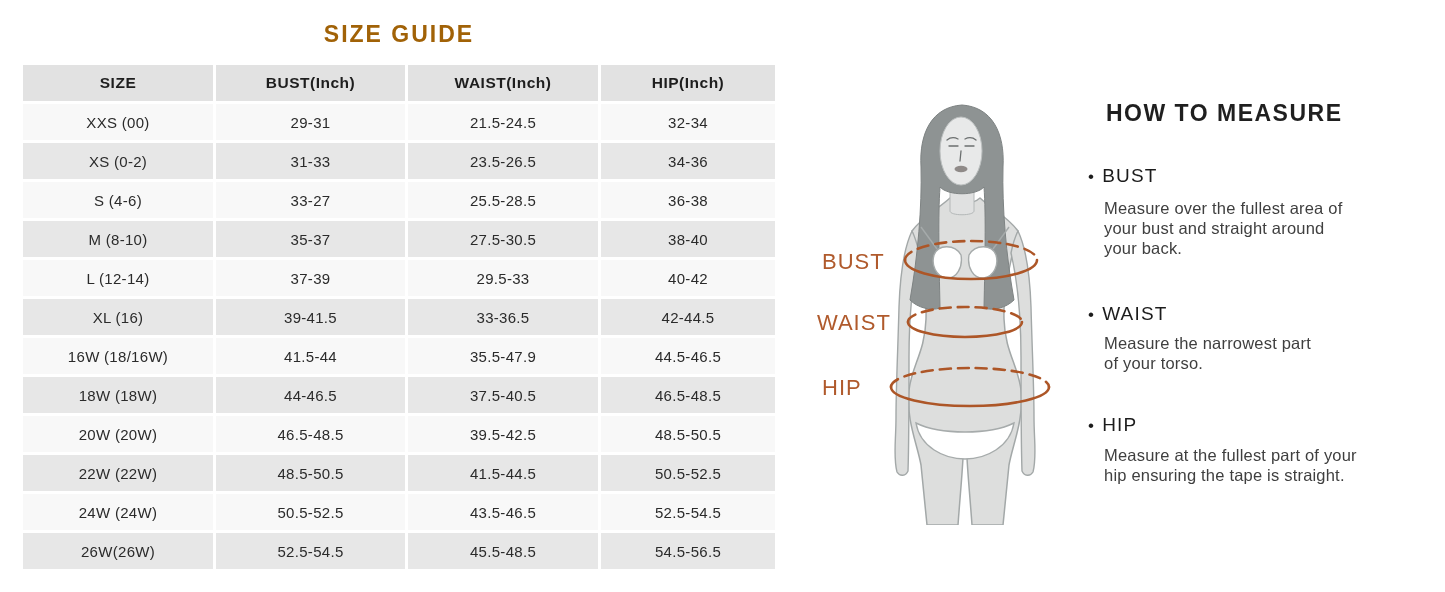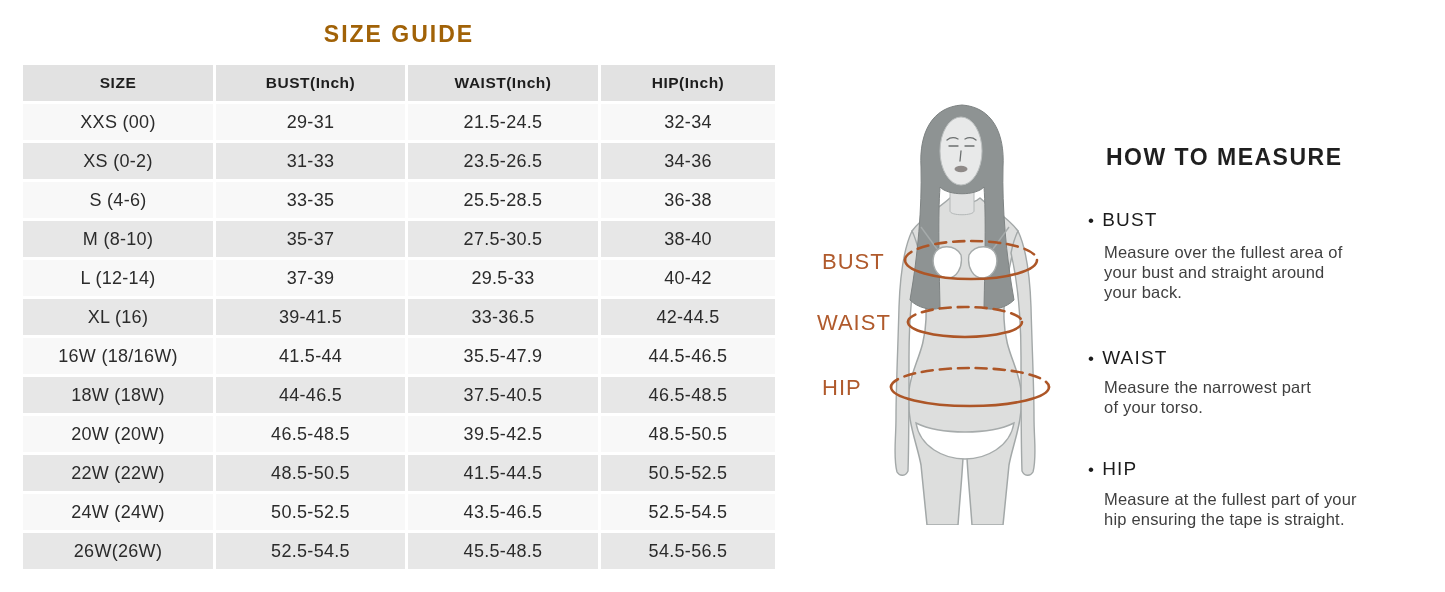--- a/index.html
+++ b/index.html
@@ -24,36 +24,36 @@
   table.size-table col.c3 { width:190px; }
   table.size-table col.c4 { width:174px; }
   table.size-table th, table.size-table td {
     height:36px; text-align:center; vertical-align:middle;
     padding:0 17px; overflow:hidden; white-space:nowrap;
   }
   table.size-table th {
     background:#e2e2e2; font-size:15.5px; font-weight:700;
     letter-spacing:0.5px; color:#1e1e1e;
   }
-  table.size-table td { font-size:18px; color:#2b2b2b; letter-spacing:0.3px; }
+  table.size-table td { font-size:15px; color:#2b2b2b; letter-spacing:0.3px; }
   table.size-table tbody tr:nth-child(odd)  td { background:#f8f8f8; }
   table.size-table tbody tr:nth-child(even) td { background:#e7e7e7; }
 
   
   .figure-wrap { position:absolute; left:800px; top:95px; width:300px; height:430px; }
   .measure-label {
     position:absolute; font-size:22px; letter-spacing:1px;
     color:#b05a2c; font-weight:400;
   }
   .measure-label.bust  { left:22px;  top:154px; }
   .measure-label.waist { left:17px;  top:215px; }
   .measure-label.hip   { left:22px;  top:280px; }
 
   
-  .htm-wrap { position:absolute; left:1088px; top:100px; width:352px; height:400px;margin-top:44px; }
+  .htm-wrap { position:absolute; left:1088px; top:100px; width:352px; height:400px; }
   .htm-title {
     position:absolute; left:18px; top:0; font-size:23px; font-weight:600;
     letter-spacing:1.5px; color:#1f1f1f; white-space:nowrap;
   }
   .htm-label {
     position:absolute; left:0; font-size:19px; font-weight:500;
     letter-spacing:1.2px; color:#1c1c1c; white-space:nowrap;
   }
   .htm-label .bullet { font-size:17px; margin-right:7px; color:#1c1c1c; }
   .htm-desc {
@@ -96,21 +96,21 @@
         <td>32-34</td>
       </tr>
       <tr>
         <td>XS (0-2)</td>
         <td>31-33</td>
         <td>23.5-26.5</td>
         <td>34-36</td>
       </tr>
       <tr>
         <td>S (4-6)</td>
-        <td>33-35</td>
+        <td>33-27</td>
         <td>25.5-28.5</td>
         <td>36-38</td>
       </tr>
       <tr>
         <td>M (8-10)</td>
         <td>35-37</td>
         <td>27.5-30.5</td>
         <td>38-40</td>
       </tr>
       <tr>

